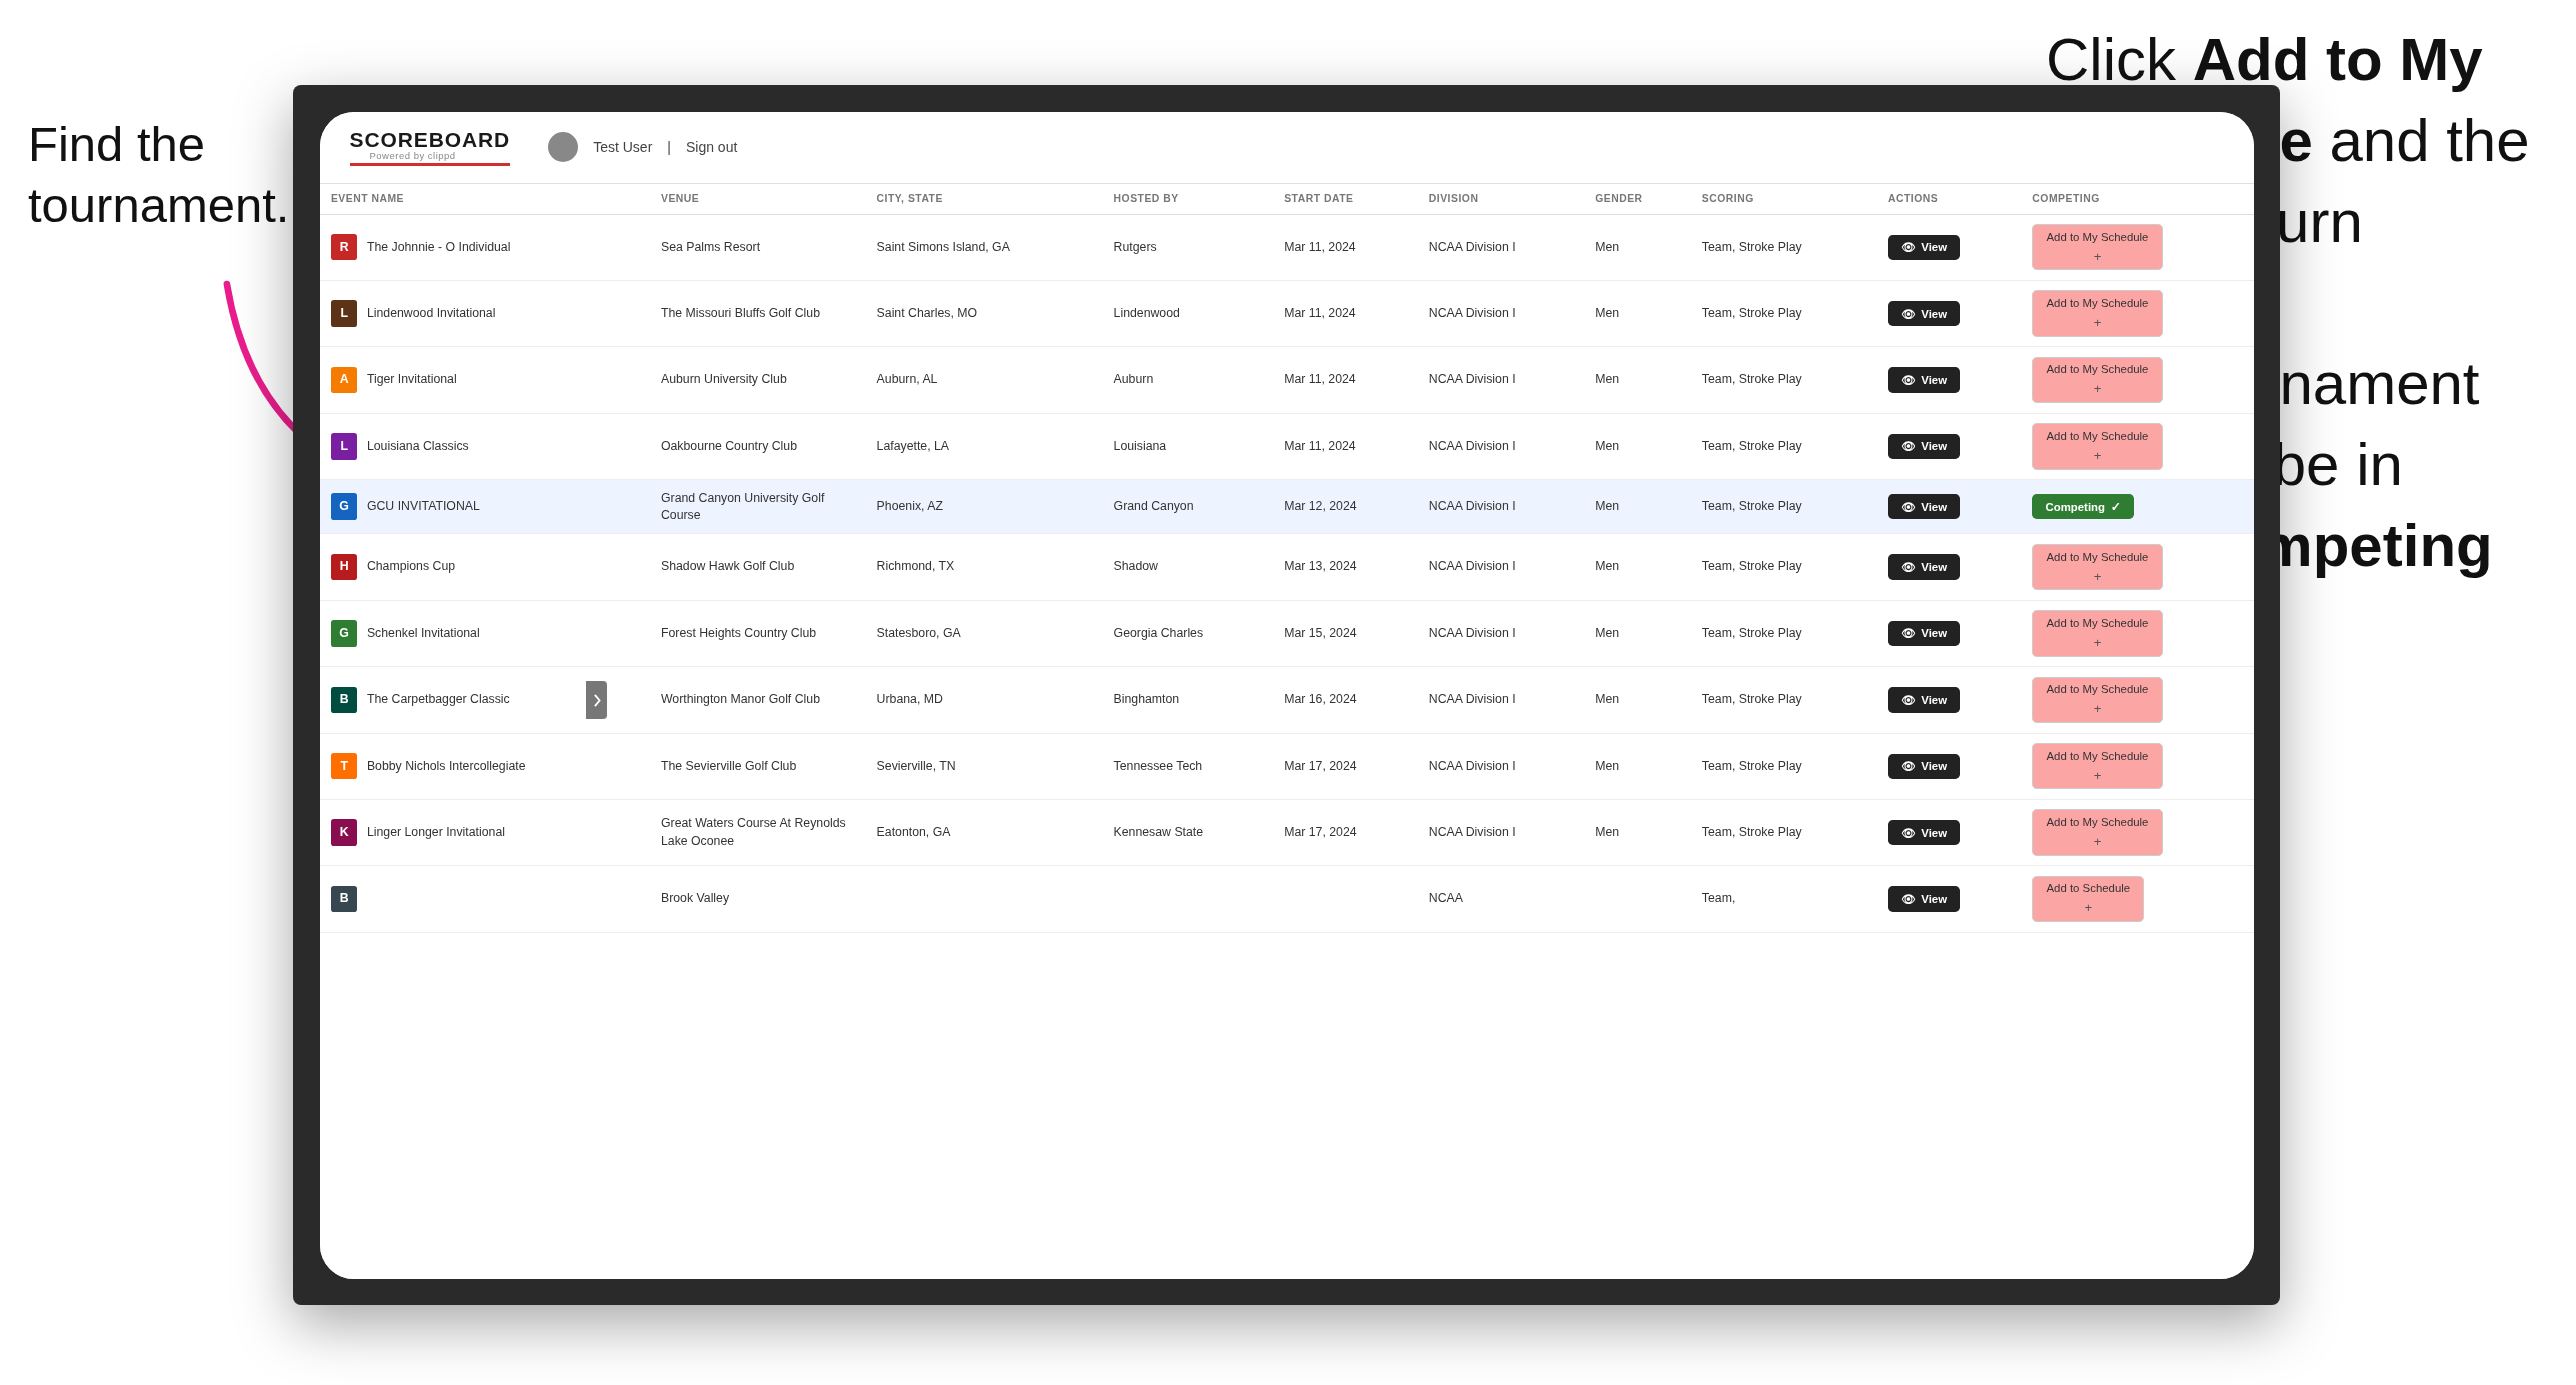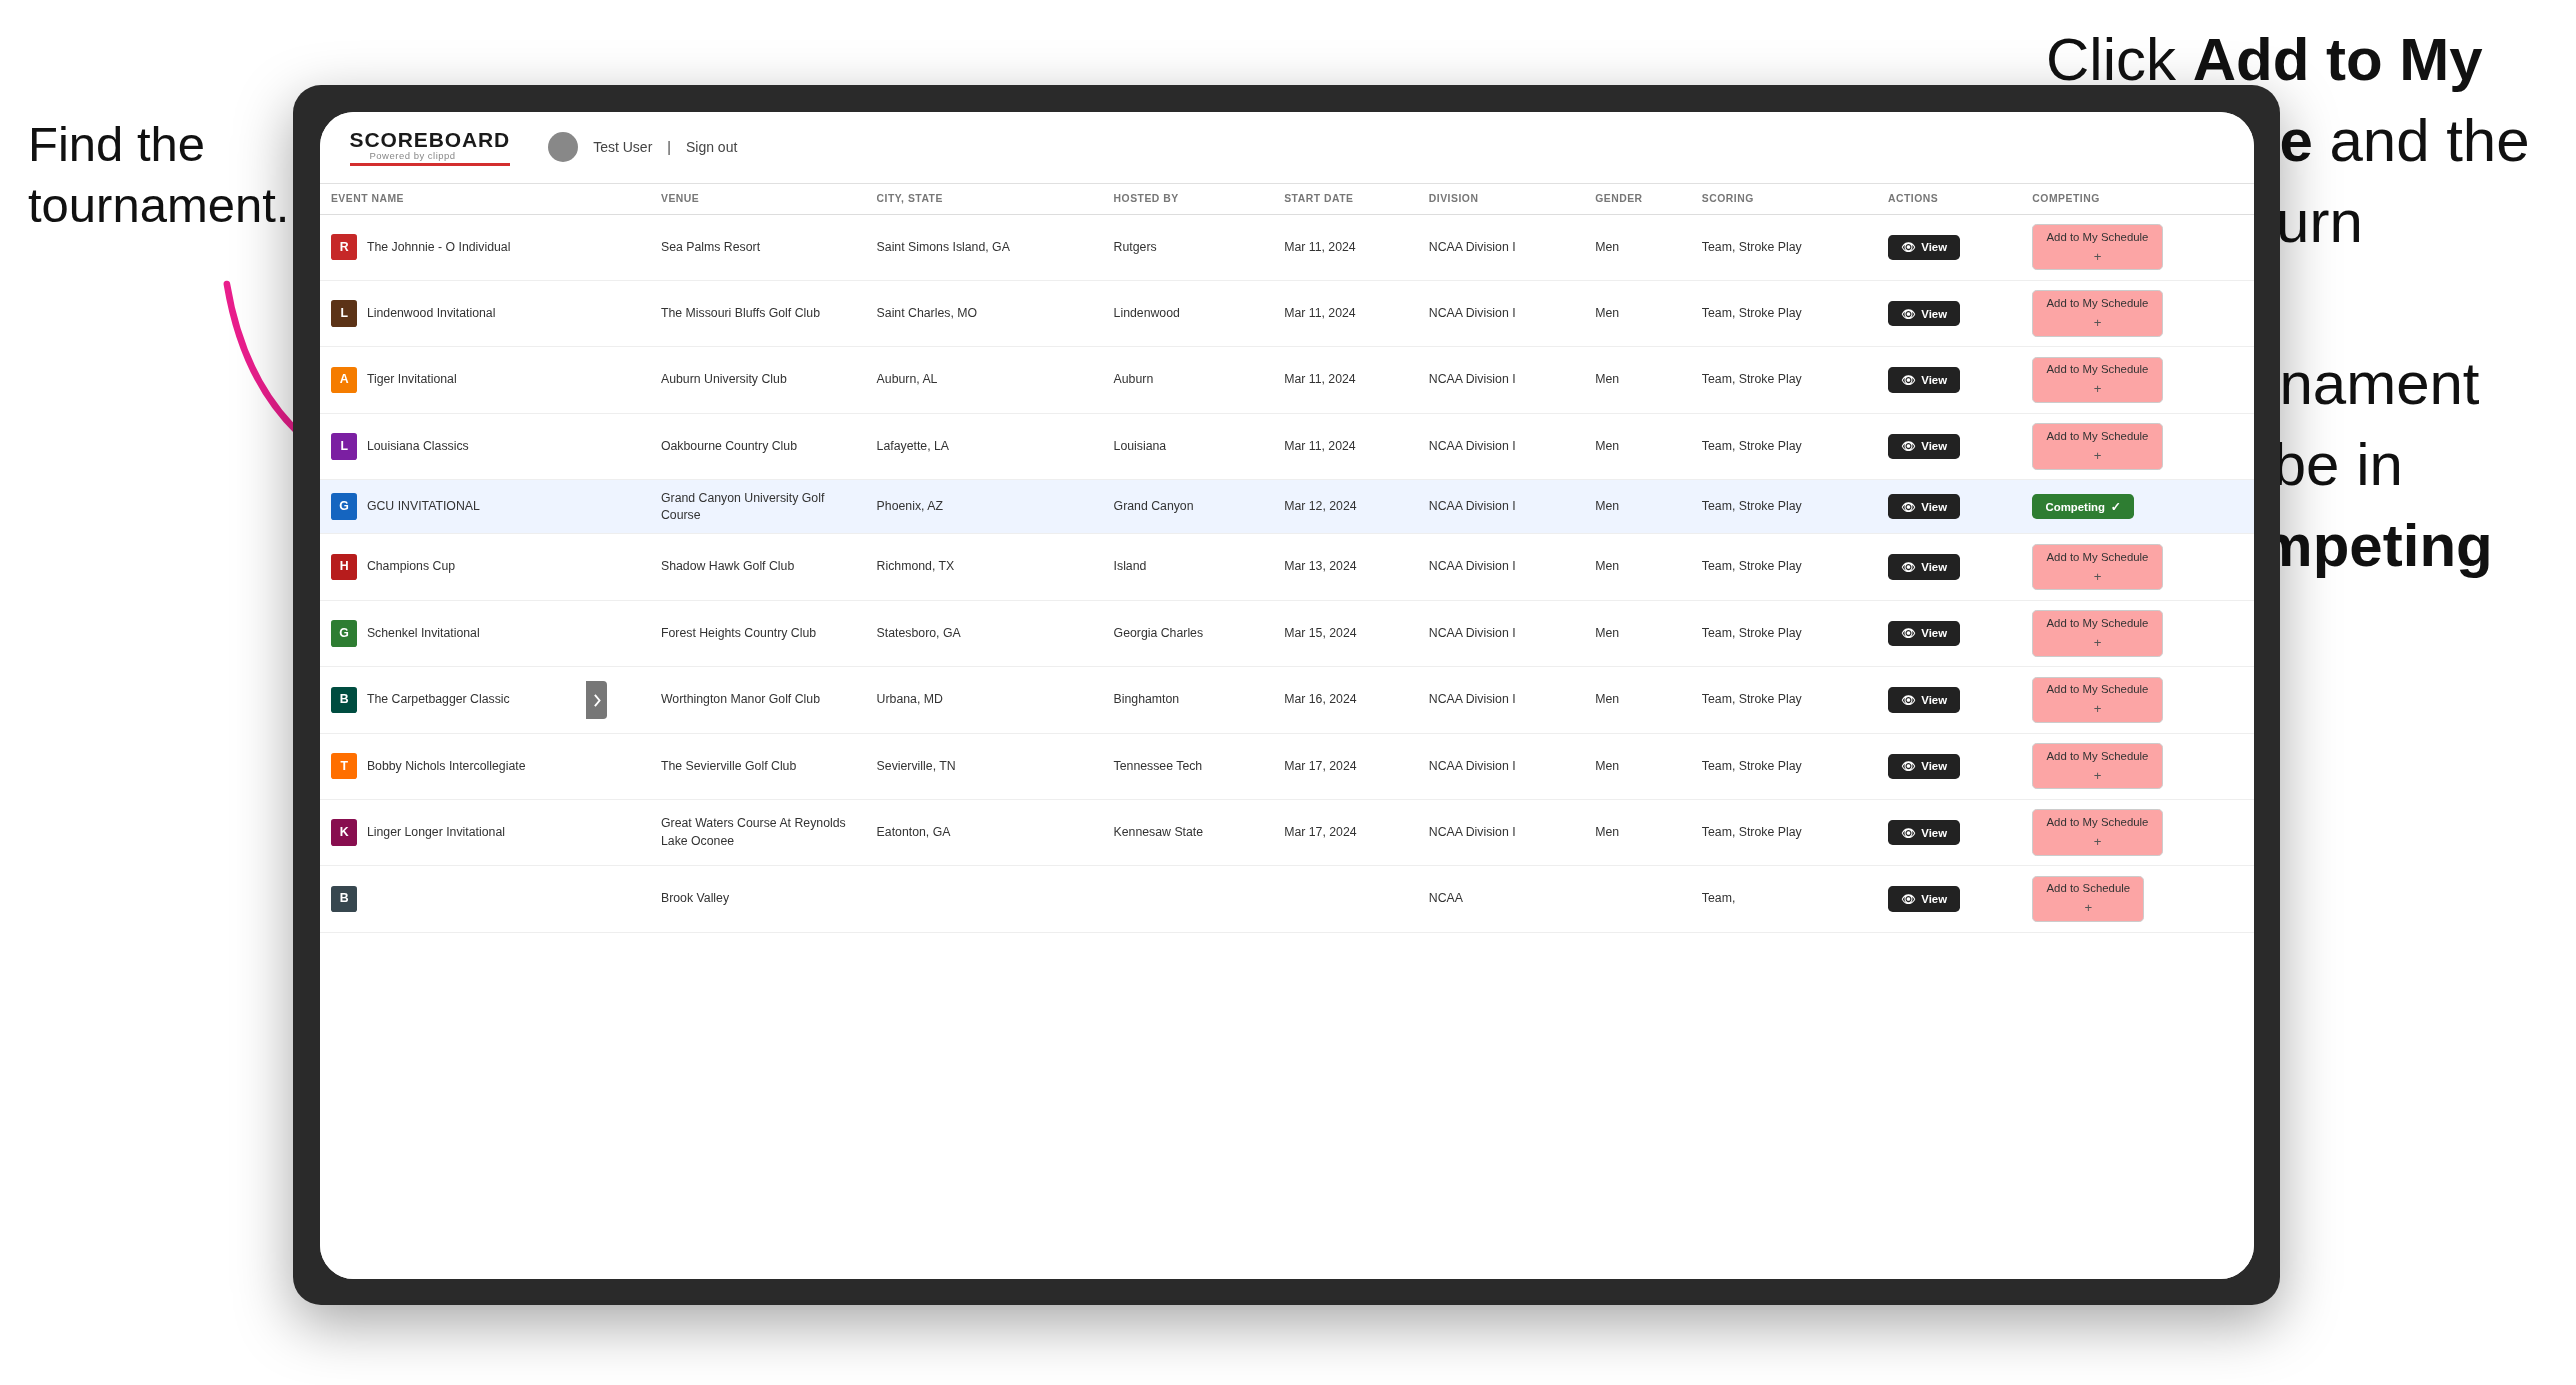--- a/index.html
+++ b/index.html
@@ -59,21 +59,21 @@
     }
 
     
     .tablet-frame {
       position: absolute;
       left: 293px;
       top: 85px;
       width: 1987px;
       height: 1220px;
       background: #2a2a2a;
-      border-radius: 28px;
+      border-radius: 8px;
       box-shadow: 0 19px 57px rgba(0,0,0,0.35);
       padding: 26.5px;
     }
 
     .tablet-screen {
       width: 100%;
       height: 100%;
       background: #f5f5f5;
       border-radius: 34px;
       overflow: hidden;
@@ -509,21 +509,21 @@
             </tr>
             <tr>
               <td>
                 <div class="event-name-cell">
                   <div class="team-logo" style="background: rgb(183, 28, 28);">H</div>
                   <span class="event-name-text">Champions Cup</span>
                 </div>
               </td>
               <td class="venue-text">Shadow Hawk Golf Club</td>
               <td class="small-text">Richmond, TX</td>
-              <td class="small-text">Island</td>
+              <td class="small-text">Shadow</td>
               <td class="small-text">Mar 13, 2024</td>
               <td class="small-text">NCAA Division I</td>
               <td class="small-text">Men</td>
               <td class="small-text">Team, Stroke Play</td>
               <td class="actions-cell">
                 <button class="view-btn">
                   <span class="eye-icon">👁</span>
                   <span>View</span>
                 </button>
               </td>

